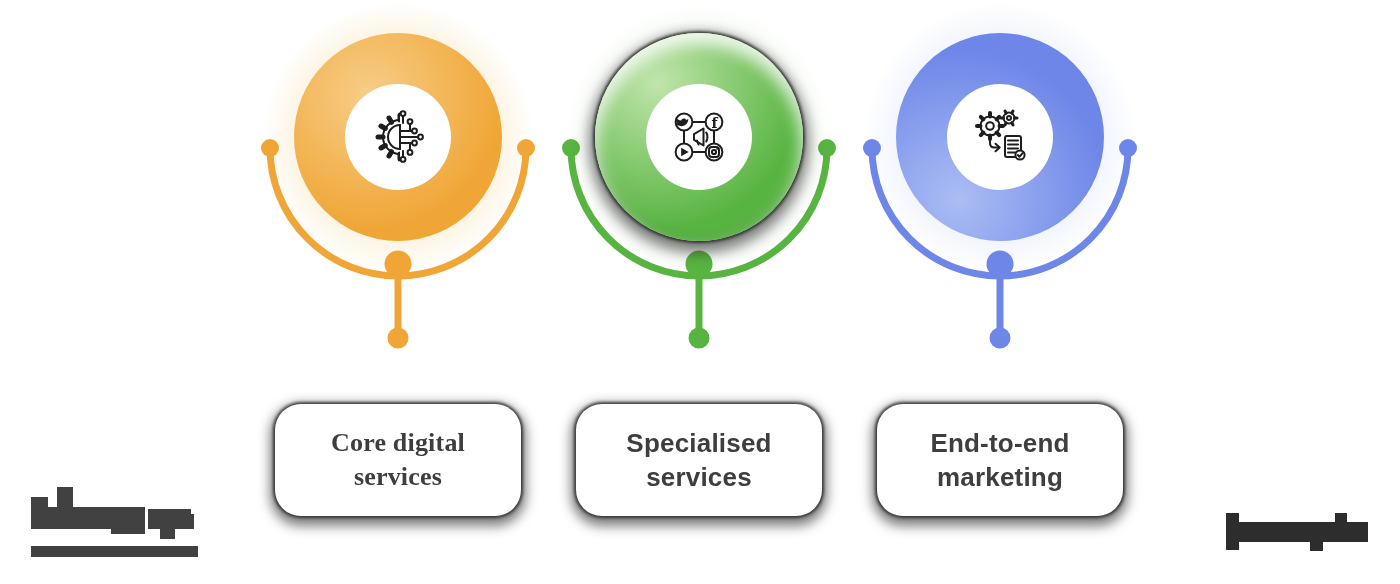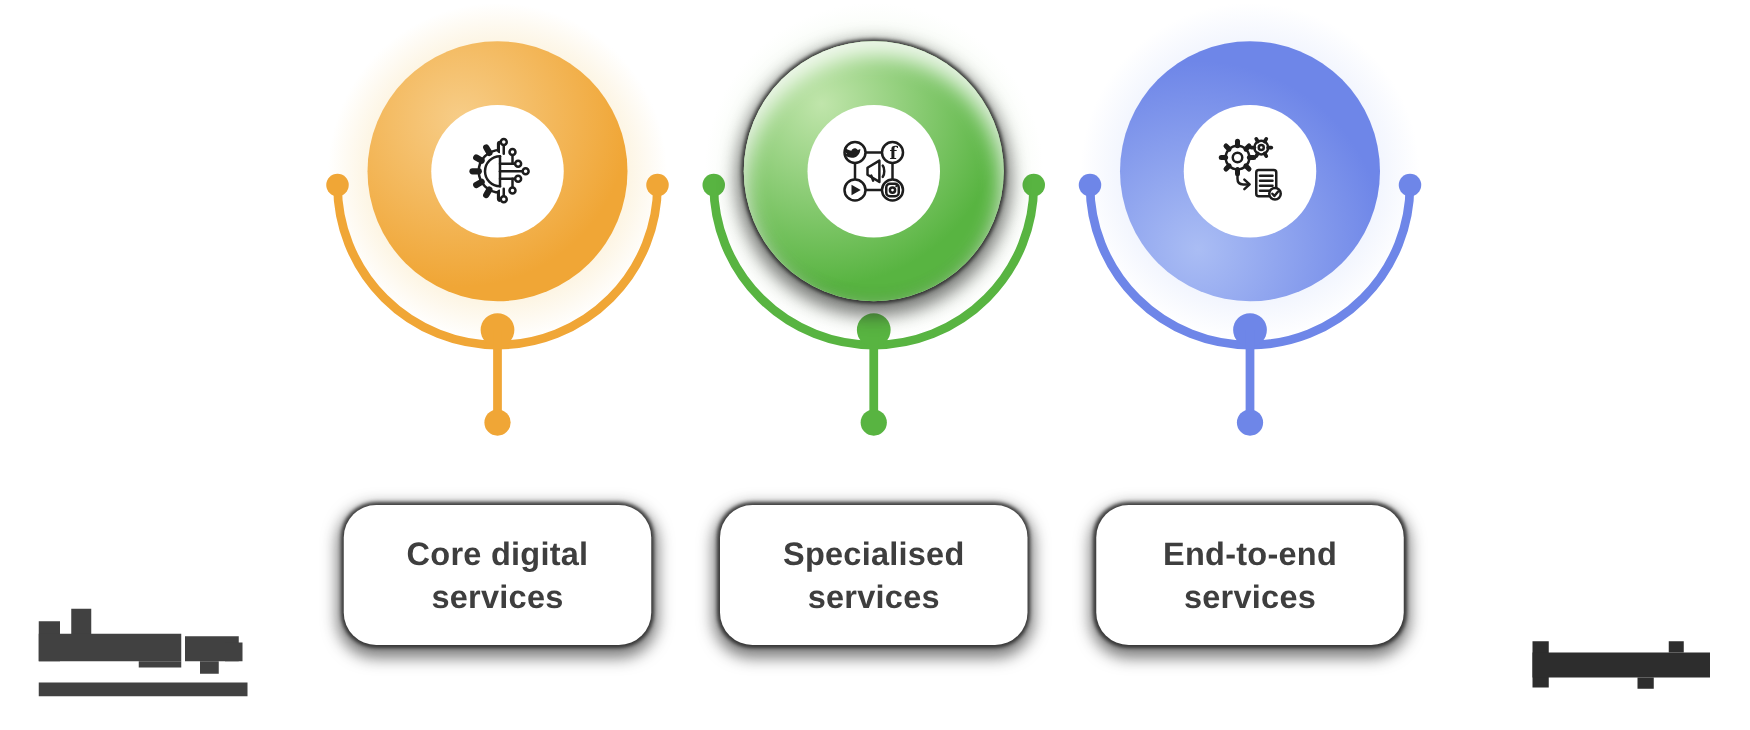--- a/index.html
+++ b/index.html
@@ -2,21 +2,21 @@
 <html><head>
 <meta charset="utf-8">
 <style>
   html,body{margin:0;padding:0;background:#fff;}
   .stage{
     position:relative;width:1400px;height:584px;overflow:hidden;
     background:#ffffff;
     font-family:"Liberation Sans", sans-serif;
   }
   .column{position:absolute;top:0;width:320px;height:584px;}
-  .col-0{left:238px;}
+  .col-0{left:238px;font-family:Liberation Serif, serif;}
   .col-1{left:539px;}
   .col-2{left:840px;}
 
   
   .glow{
     position:absolute;left:23px;top:1px;width:274px;height:274px;border-radius:50%;
     background:radial-gradient(circle closest-side, var(--glow) 55%, rgba(255,255,255,0) 99%);
   }
 
   
@@ -197,21 +197,21 @@
           <line class="s" x1="40" y1="35.5" x2="50" y2="35.5" stroke-width="1.6"></line>
           <line class="s" x1="40" y1="39.5" x2="50" y2="39.5" stroke-width="1.6"></line>
           <line class="s" x1="40" y1="43.5" x2="50" y2="43.5" stroke-width="1.6"></line>
           <line class="s" x1="40" y1="47.5" x2="50" y2="47.5" stroke-width="1.6"></line>
           <circle class="n" cx="52" cy="50" r="4.6"></circle>
           <path class="s" d="M49.9,50 l1.6,1.8 l3,-3.6" stroke-width="1.6"></path>
         </svg>
       </div>
     </div>
     <div class="label-card">
-      <span>End-to-end services</span>
+      <span>End-to-end marketing</span>
     </div>
   </section>
 
   <div class="pix pix-left" style="left:31px;top:487px;width:170px;height:72px;">
     <div style="left:0;top:10px;width:17px;height:32px;"></div>
     <div style="left:26px;top:0;width:16px;height:22px;"></div>
     <div style="left:0;top:20px;width:114px;height:22px;"></div>
     <div style="left:80px;top:42px;width:34px;height:5px;"></div>
     <div style="left:117px;top:22px;width:43px;height:20px;"></div>
     <div style="left:129px;top:42px;width:15px;height:10px;"></div>

